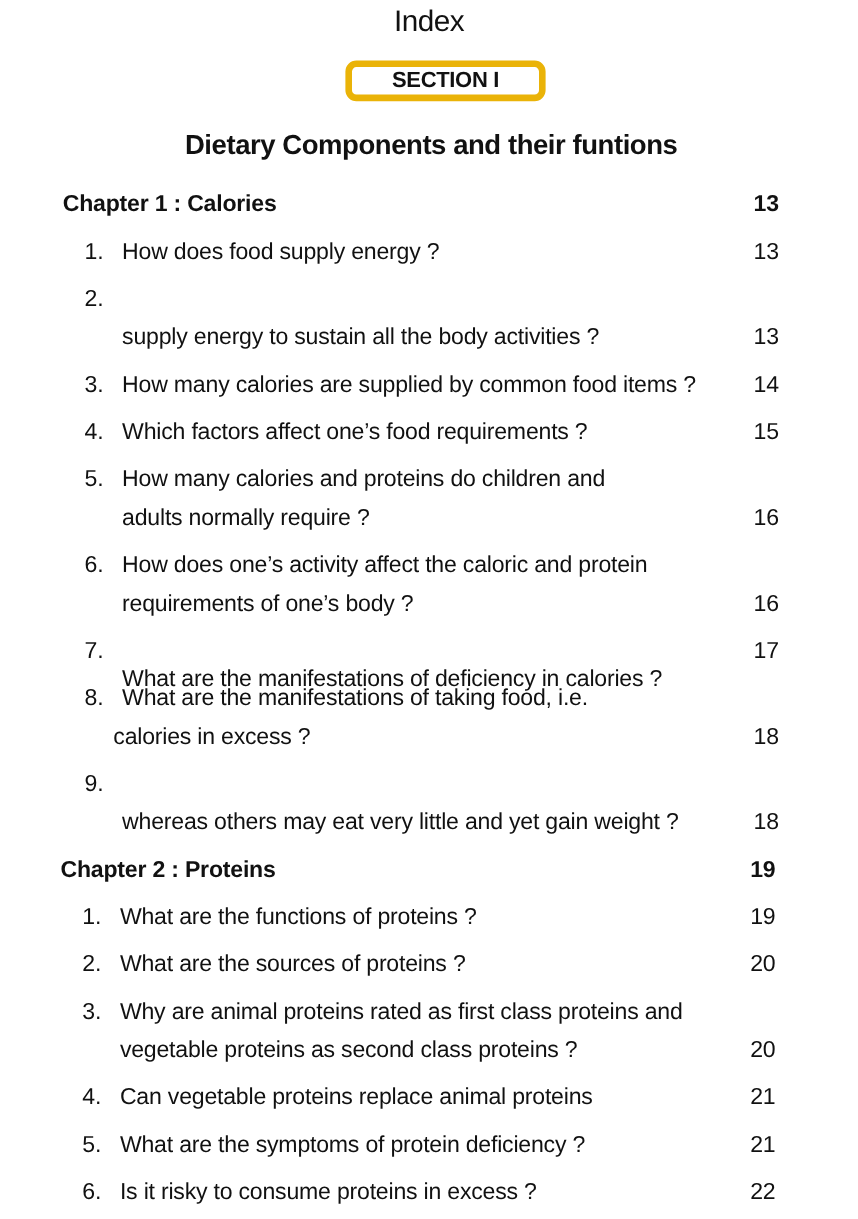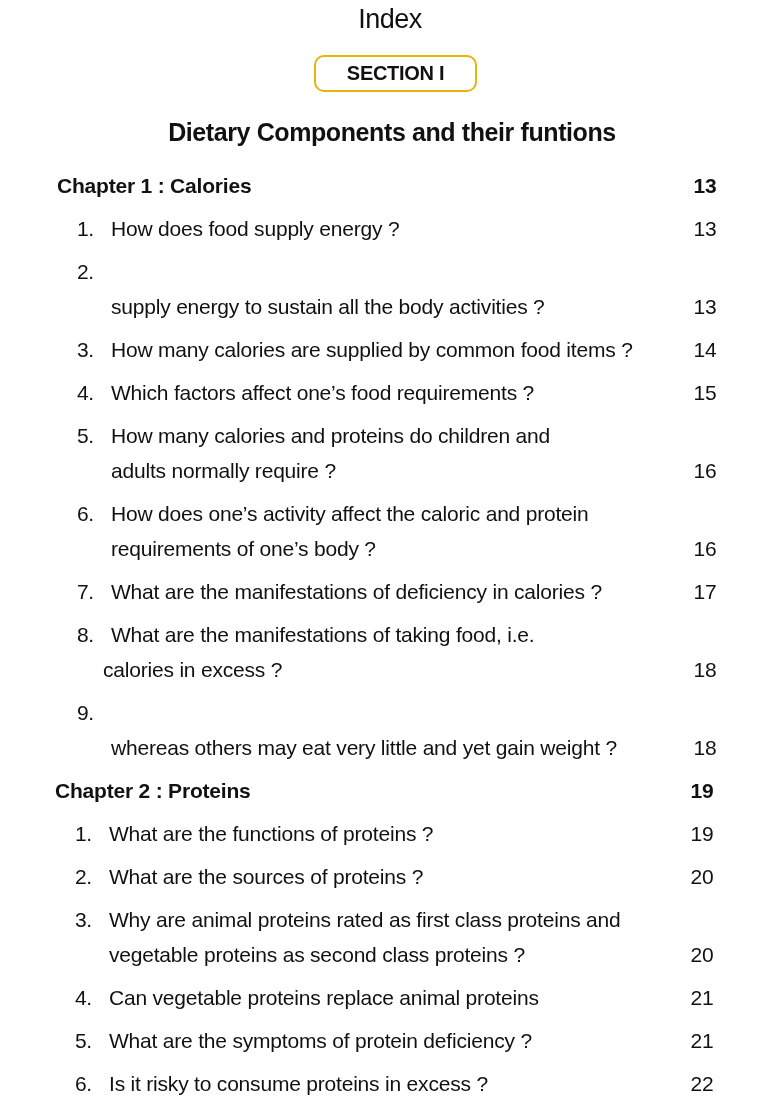--- a/index.html
+++ b/index.html
@@ -5,37 +5,37 @@
     html, body { margin: 0; padding: 0; background: #ffffff; }
     body {
       width: 780px; height: 1108px; position: relative; overflow: hidden;
       font-family: "Liberation Sans", sans-serif; color: #111111;
     }
     .title {
       position: absolute; left: 0; width: 780px; top: 4px; text-align: center;
       font-size: 27px; font-weight: normal; letter-spacing: -0.5px;
     }
     .section-box {
-      position: absolute; left: 314px; top: 55px; width: 163px; height: 37px;
-      border: 2px solid #eab308; border-radius: 10px; box-sizing: border-box;
+      position: absolute; left: 314px; top: 55px; width: 182px; height: 37px;
+      border: 6px solid #eab308; border-radius: 10px; box-sizing: border-box;
       display: flex; align-items: center; justify-content: center;
       font-size: 20px; font-weight: bold; letter-spacing: -0.3px;
     }
     .subtitle {
       position: absolute; left: 0; width: 784px; top: 118px; text-align: center;
       font-size: 25px; font-weight: bold; letter-spacing: -0.4px;
     }
     .toc-line {
       position: absolute; height: 30px; line-height: 30px; font-size: 21px;
       letter-spacing: -0.2px; white-space: nowrap;
     }
     .chapter { font-weight: bold; font-size: 21px; }
     .num { position: absolute; text-align: right; width: 26px; }
     .text { position: absolute; }
-    .page { position: absolute; text-align: center; width: 40px; }
+    .page { position: absolute; text-align: left; width: 40px; }
   </style>
 </head>
 <body>
 
 <div class="title">Index</div>
 <div class="section-box">
   <span>SECTION I</span>
 </div>
 <div class="subtitle">Dietary Components and their funtions</div>
 
@@ -77,21 +77,21 @@
     <div class="toc-line" style="top: 499px; left: 0px; width: 780px;">
       <span class="num" style="left: 68px;">6.</span>
       <span class="text" style="left: 111px;">How does one’s activity affect the caloric and protein</span>
     </div>
     <div class="toc-line" style="top: 534px; left: 0px; width: 780px;">
       <span class="text" style="left: 111px;">requirements of one’s body ?</span>
       <span class="page" style="left: 685px;">16</span>
     </div>
     <div class="toc-line" style="top: 577px; left: 0px; width: 780px;">
       <span class="num" style="left: 68px;">7.</span>
-      <span class="text" style="left: 111px;">What are the manifestations of deficiency in calories ?</span>
+      <span class="text" style="left: 111px; margin-top: 26px;">What are the manifestations of deficiency in calories ?</span>
       <span class="page" style="left: 685px;">17</span>
     </div>
     <div class="toc-line" style="top: 620px; left: 0px; width: 780px;">
       <span class="num" style="left: 68px;">8.</span>
       <span class="text" style="left: 111px;">What are the manifestations of taking food, i.e.</span>
     </div>
     <div class="toc-line" style="top: 655px; left: 0px; width: 780px;">
       <span class="text" style="left: 103px;">calories in excess ?</span>
       <span class="page" style="left: 685px;">18</span>
     </div>

